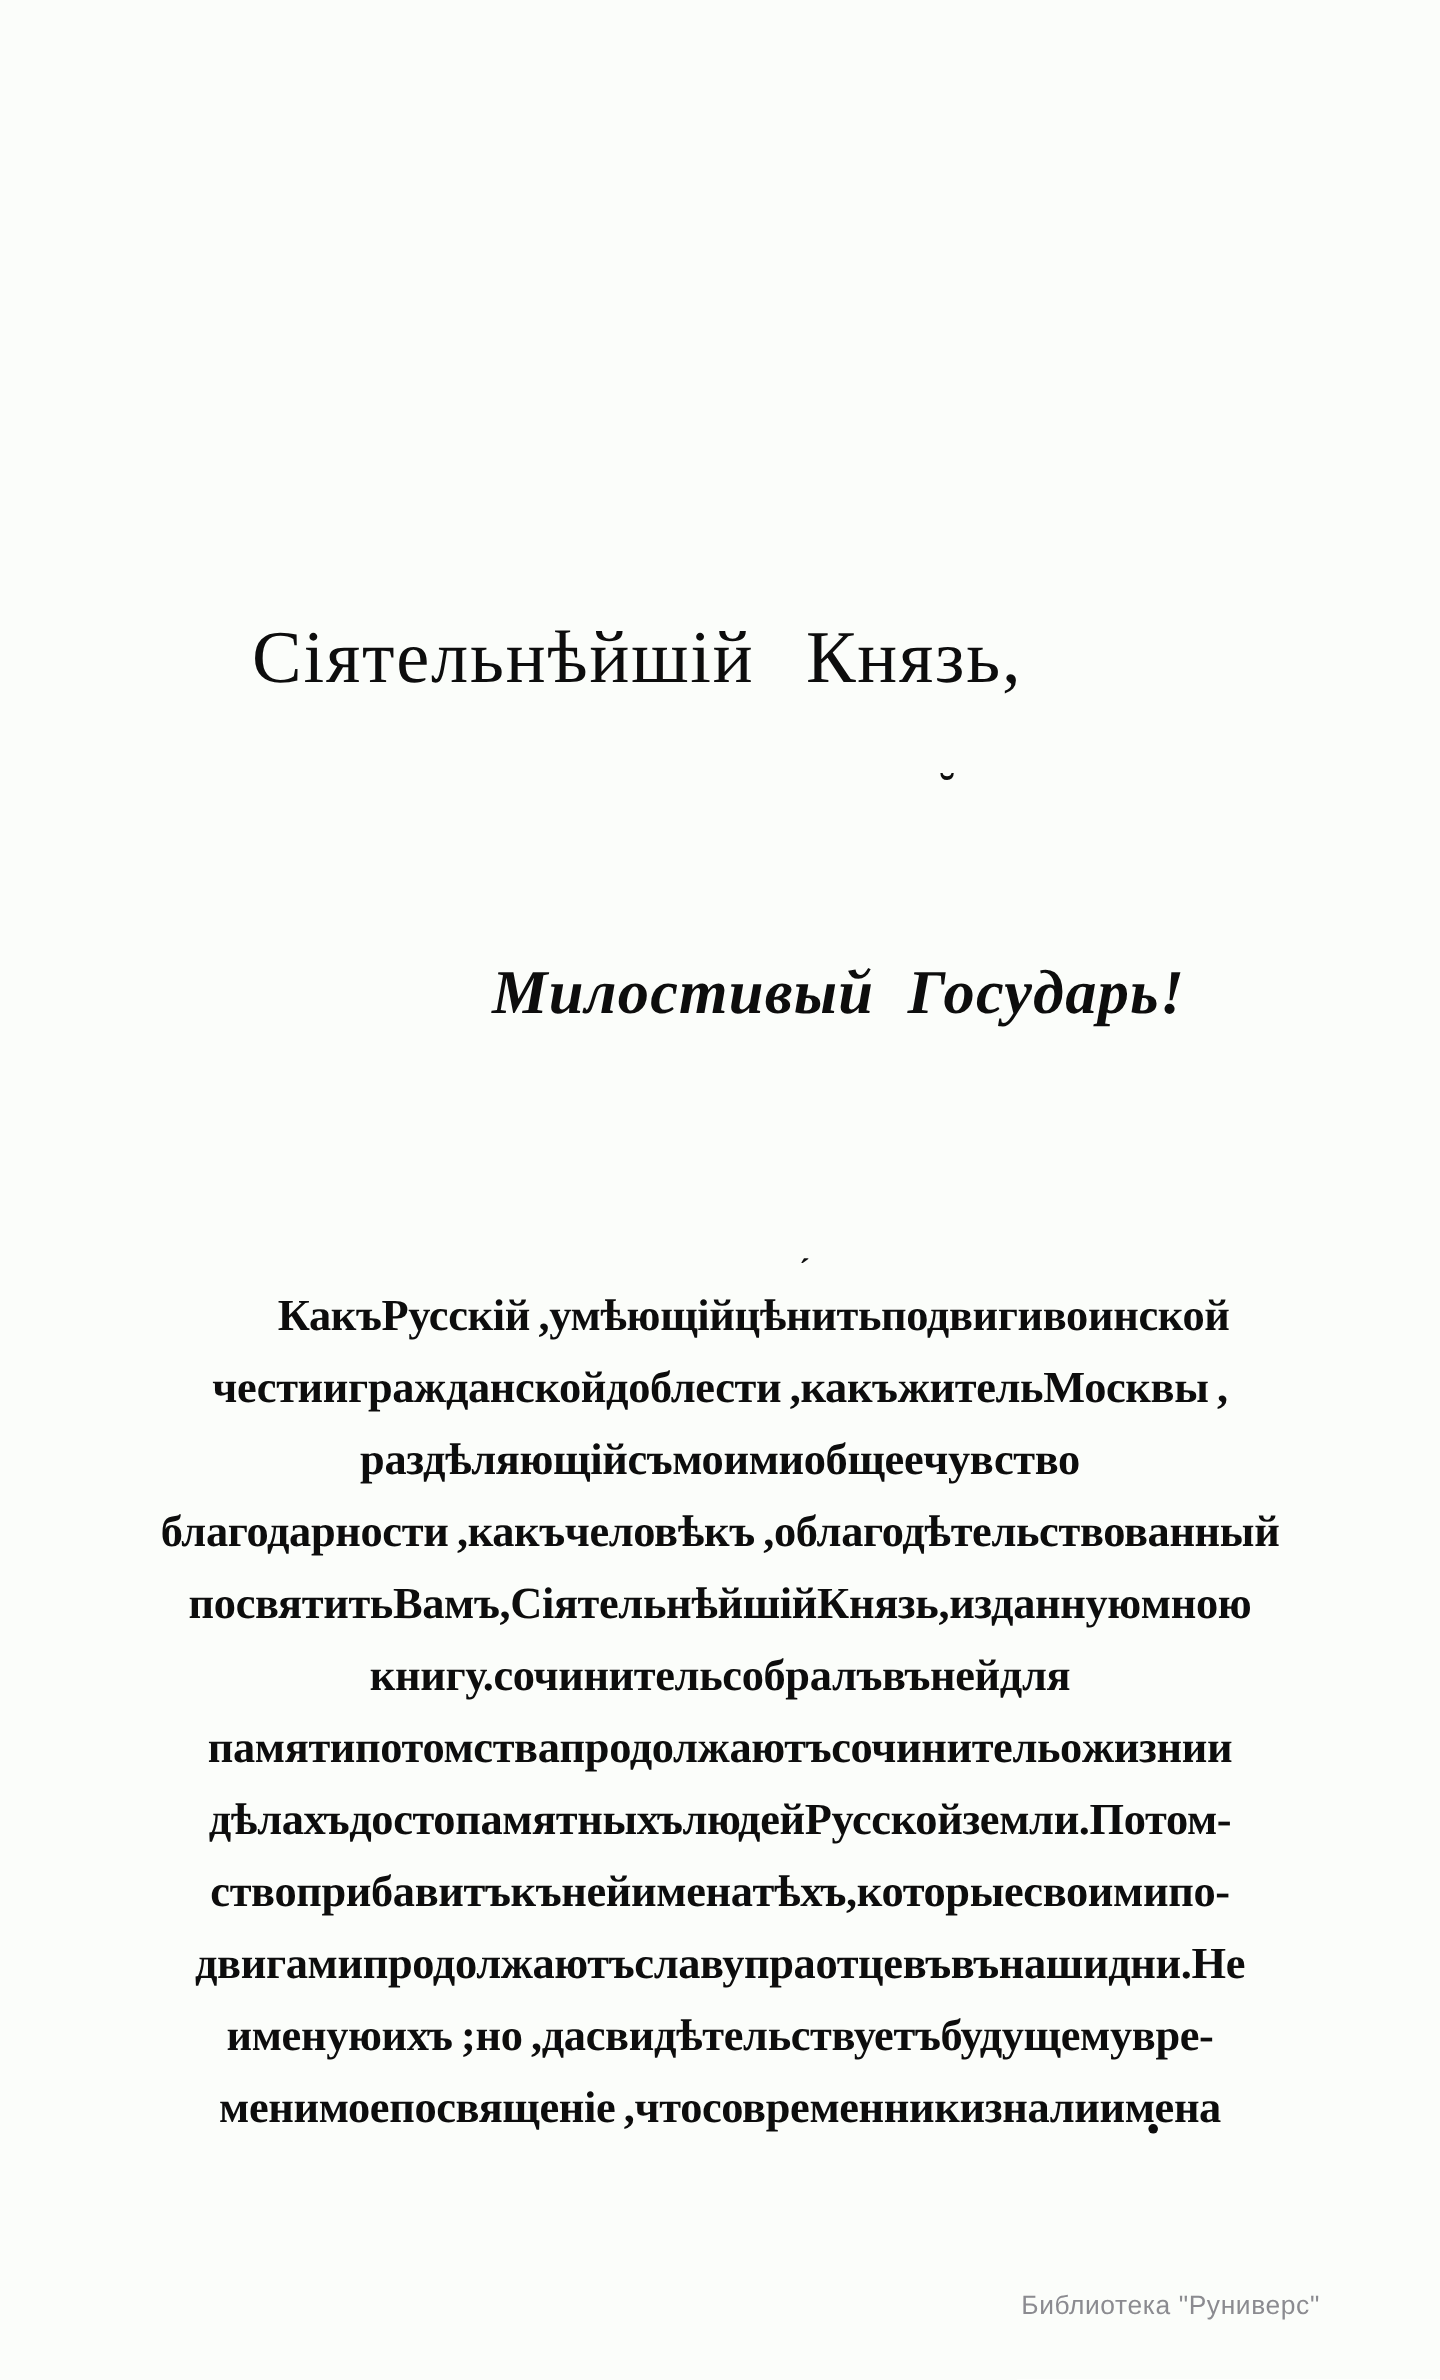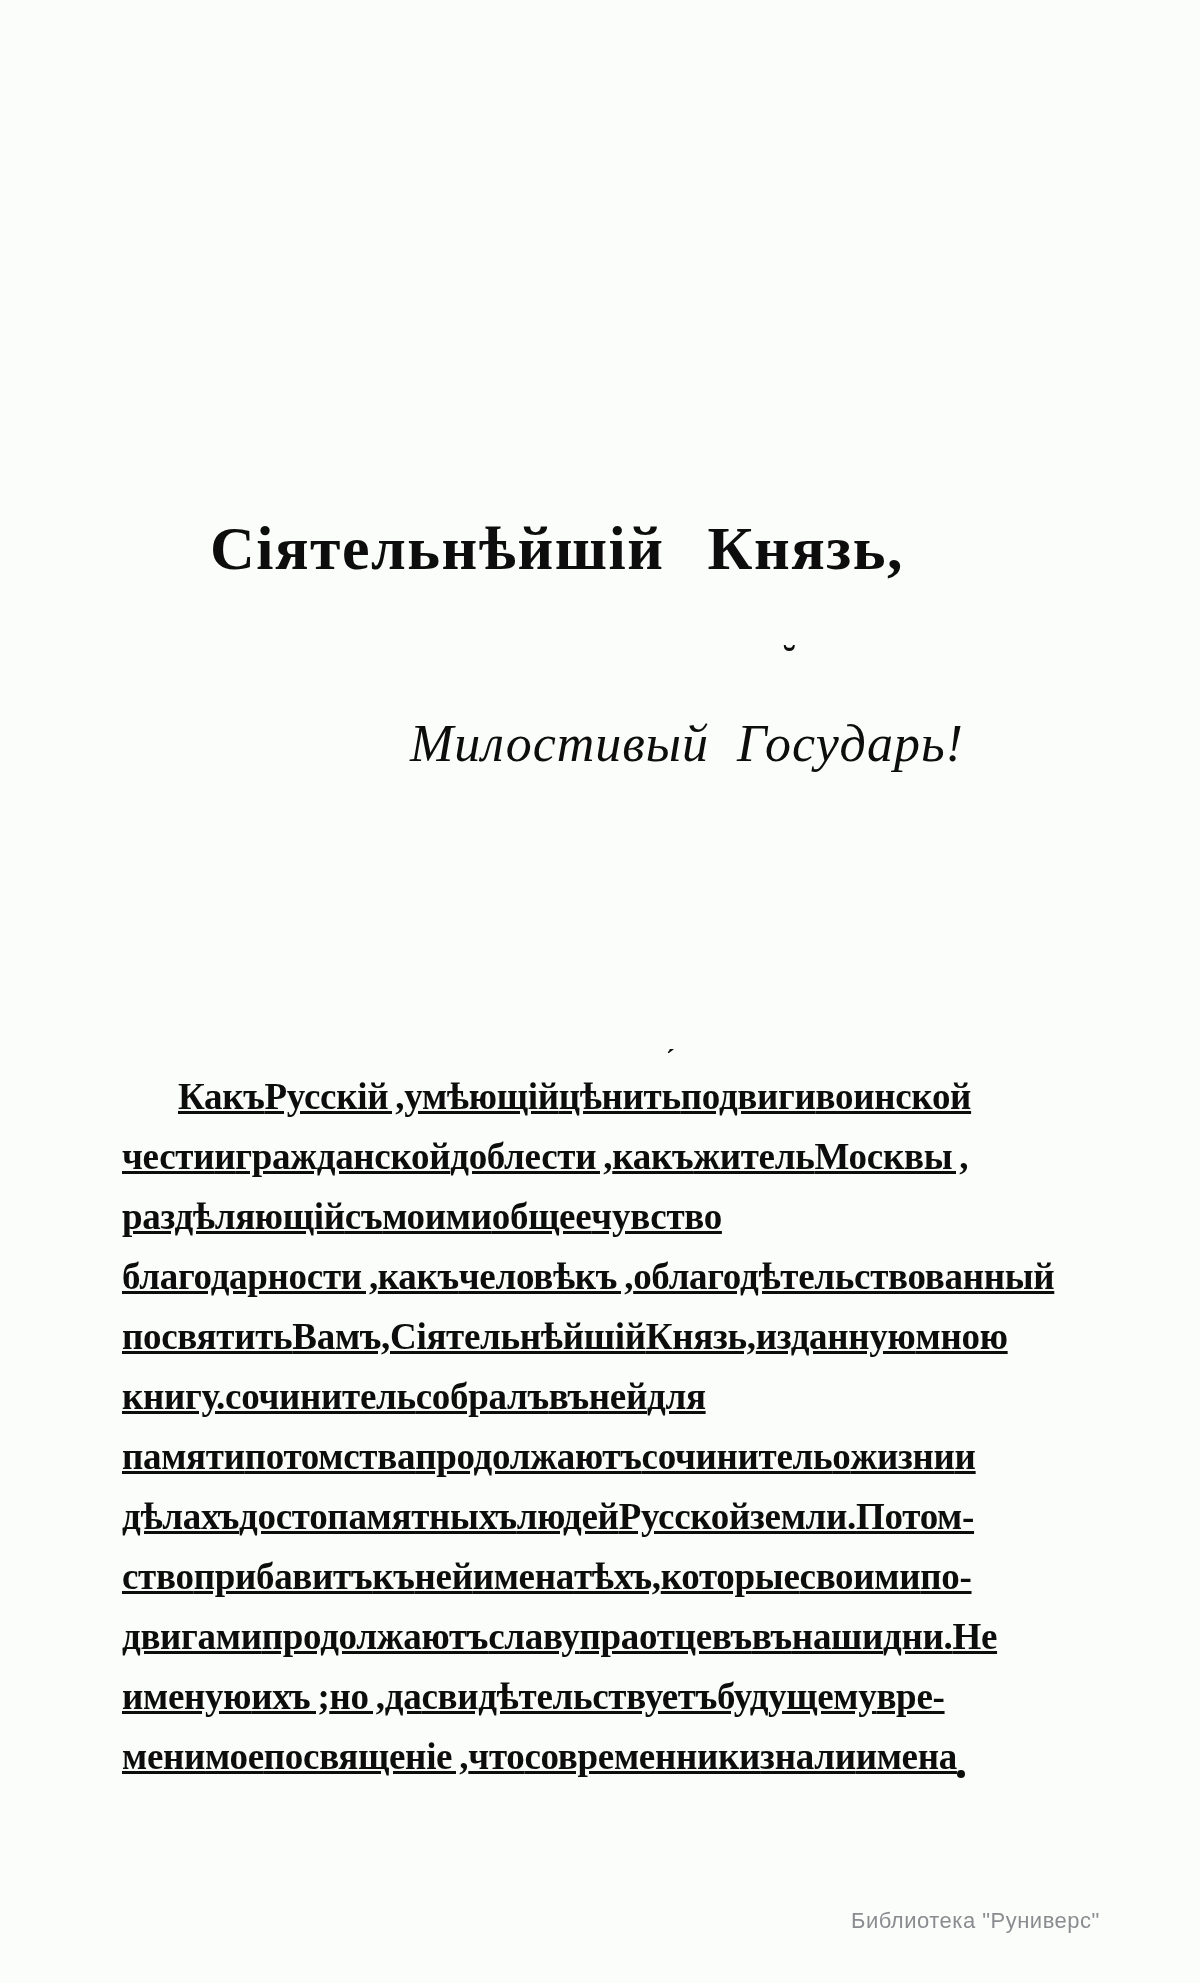--- a/index.html
+++ b/index.html
@@ -16,65 +16,64 @@
     background: var(--bg);
     overflow: hidden;
     font-family: "Liberation Serif", "DejaVu Serif", serif;
     color: var(--ink);
   }
   .heading {
     position: absolute;
     left: 210px;
     top: 514px;
     font-size: 62px;
-    font-weight: bold;
+    font-weight: normal;
     line-height: 1.1;
     letter-spacing: 1.5px;
     word-spacing: 26px;
     white-space: nowrap;
     color: var(--ink);
   }
   .breve-artifact {
     position: absolute;
     left: 783px;
     top: 640px;
     font-size: 38px;
     line-height: 1;
     font-weight: bold;
     color: var(--ink);
   }
   .salutation {
     position: absolute;
     left: 410px;
-    top: 714px;
+    top: 798px;
     font-size: 52px;
-    font-weight: normal;
+    font-weight: bold;
     font-style: italic;
     letter-spacing: 1px;
     word-spacing: 14px;
     white-space: nowrap;
     color: var(--ink);
   }
   .body-text {
     position: absolute;
     left: 122px;
     top: 1066px;
     width: 956px;
   }
   .line {
     display: flex;
-    justify-content: flex-start;
+    justify-content: center;
     height: 60px;
     align-items: center;
     font-size: 37px;
     font-weight: bold;
     letter-spacing: -0.3px;
     white-space: pre;
     color: var(--ink);
-    text-decoration: underline;
   }
   .line.indented { padding-left: 56px; }
   .line .word { white-space: pre; }
   .tick-artifact {
     position: absolute;
     left: 666px;
     top: 1046px;
     font-size: 26px;
     font-weight: bold;
     line-height: 1;

